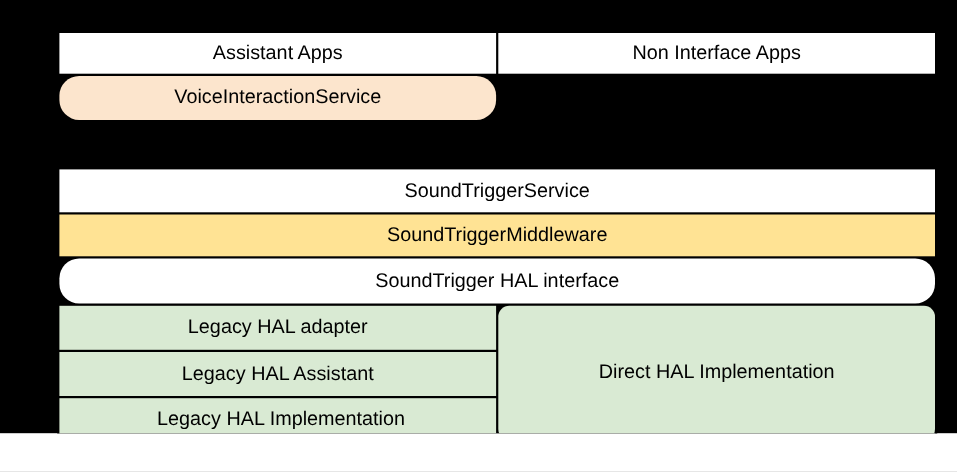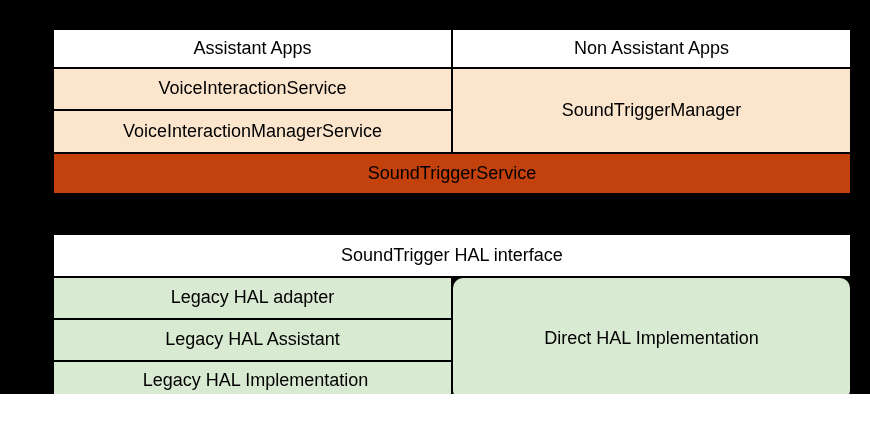--- a/index.html
+++ b/index.html
@@ -33,49 +33,48 @@
     text-align: center;
     font-size: 18px;
     line-height: 1.2;
     color: #000;
     padding: 0 6px;
     box-sizing: border-box;
   }
   
   .pos-assistant            { grid-area: 1 / 1 / 2 / 2; }
   .pos-non-assistant        { grid-area: 1 / 2 / 2 / 3; }
-  .pos-vis                  { grid-area: 2 / 1 / 3 / 2; }
+  .pos-vis                  { grid-area: 2 / 1 / 3 / 2; border-radius: 18px; }
   .pos-stmanager            { grid-area: 2 / 2 / 4 / 3; }
   .pos-vims                 { grid-area: 3 / 1 / 4 / 2; }
   .pos-stservice            { grid-area: 4 / 1 / 5 / 3; }
   .pos-stmiddleware         { grid-area: 5 / 1 / 6 / 3; }
-  .pos-sthal                { grid-area: 6 / 1 / 7 / 3; }
+  .pos-sthal                { grid-area: 6 / 1 / 7 / 3; border-radius: 18px; }
   .pos-legacy-adapter       { grid-area: 7 / 1 / 8 / 2; }
   .pos-direct-hal           { grid-area: 7 / 2 / 10 / 3; }
   .pos-legacy-interface     { grid-area: 8 / 1 / 9 / 2; }
   .pos-legacy-implementation{ grid-area: 9 / 1 / 10 / 2; }
 </style>
 </head>
 <body>
 
 <div class="stage" style="background: rgb(0, 0, 0);">
   <div class="layer-grid" style="background: rgb(0, 0, 0);">
 
     <div class="cell pos-assistant" style="background: rgb(255, 255, 255);">Assistant Apps</div>
 
-    <div class="cell pos-non-assistant" style="background: rgb(255, 255, 255);">Non Assistant Apps</div>
+    <div class="cell pos-non-assistant" style="background: rgb(255, 255, 255);">Non Interface Apps</div>
 
     <div class="cell pos-vis" style="background: rgb(252, 229, 205);">VoiceInteractionService</div>
 
-    <div class="cell pos-stmanager" style="background: rgb(252, 229, 205);">SoundTriggerManager</div>
 
-    <div class="cell pos-vims" style="background: rgb(252, 229, 205);">VoiceInteractionManagerService</div>
 
-    <div class="cell pos-stservice" style="background: #c2410c;">SoundTriggerService</div>
+    <div class="cell pos-stservice" style="background: #ffffff;">SoundTriggerService</div>
 
+    <div class="cell pos-stmiddleware" style="background: rgb(255, 227, 148);">SoundTriggerMiddleware</div>
 
     <div class="cell pos-sthal" style="background: rgb(255, 255, 255);">SoundTrigger HAL interface</div>
 
     <div class="cell pos-legacy-adapter" style="background: rgb(217, 234, 211);">Legacy HAL adapter</div>
 
     <div class="cell pos-direct-hal" style="background: rgb(217, 234, 211); border-radius: 10px;">Direct HAL Implementation</div>
 
     <div class="cell pos-legacy-interface" style="background: rgb(217, 234, 211);">Legacy HAL Assistant</div>
 
     <div class="cell pos-legacy-implementation" style="background: rgb(217, 234, 211); padding-left: 12px;">Legacy HAL Implementation</div>

